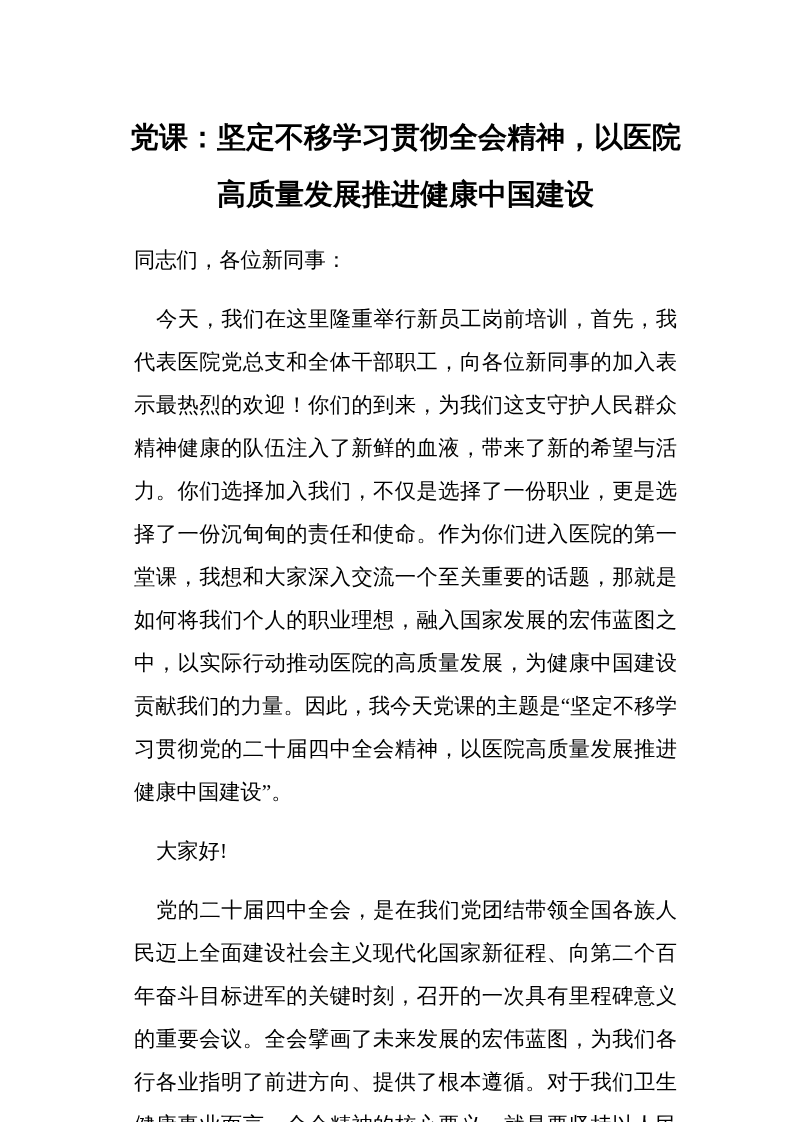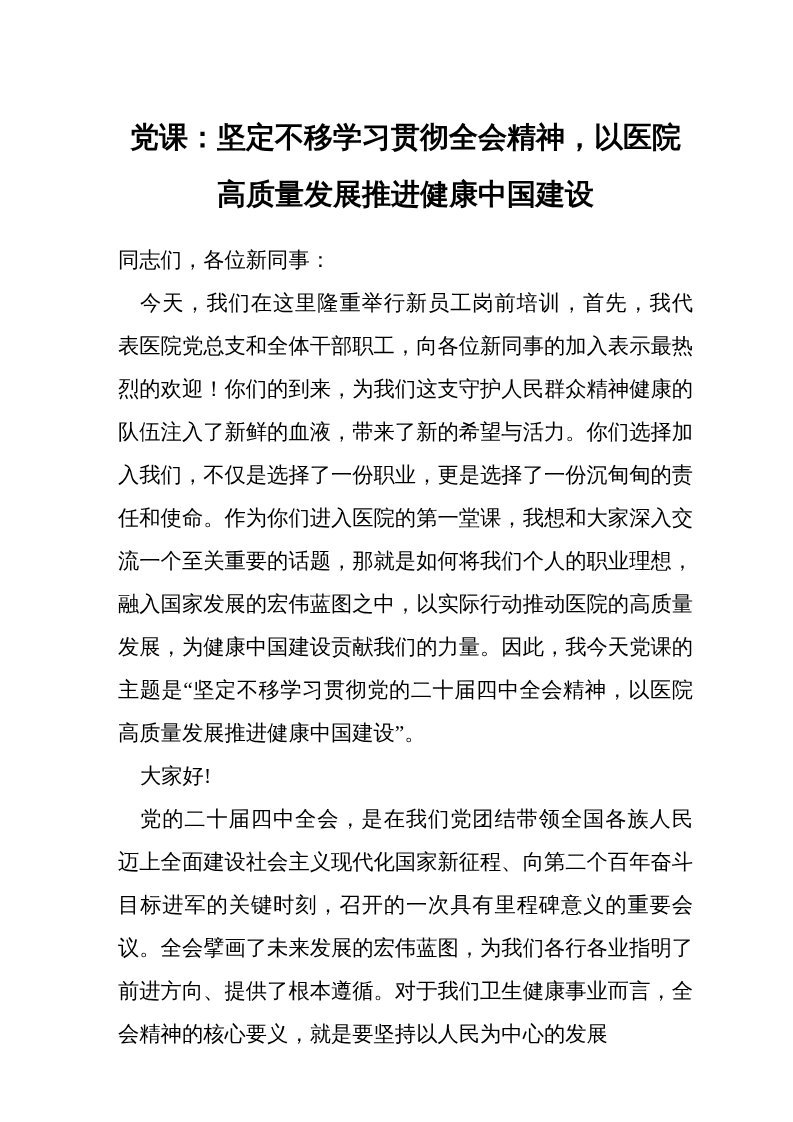--- a/index.html
+++ b/index.html
@@ -21,21 +21,21 @@
   .doc-title {
     font-size: 29px;
     font-weight: bold;
     line-height: 57px;
     text-align: center;
     color: #000000;
     margin: 0 0 16px 0;
     font-family: "Liberation Serif", "DejaVu Serif", serif;
   }
   .doc-body p {
-    margin: 0;
+    margin: 16px;
     font-size: 21.3px;
     line-height: 43px;
     text-align: justify;
     text-justify: inter-ideograph;
     word-break: break-all;
     color: #000000;
   }
   .doc-body p.indent {
     text-indent: 22px;
   }

